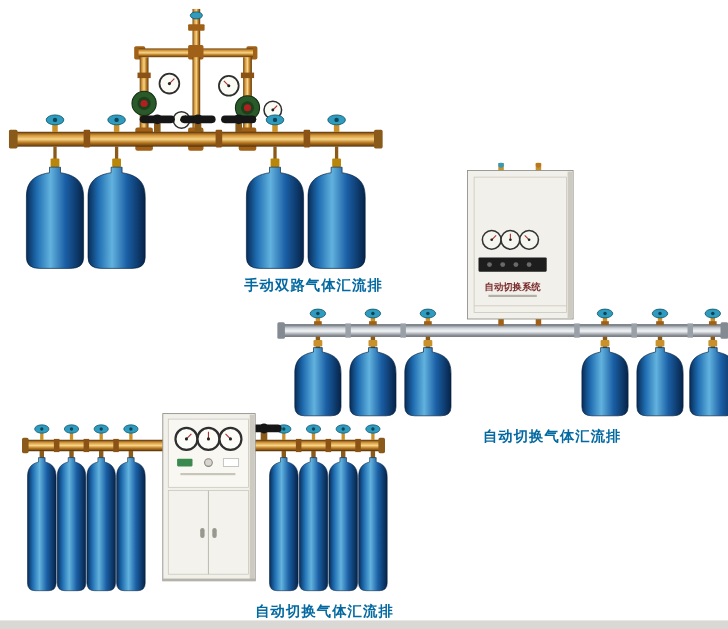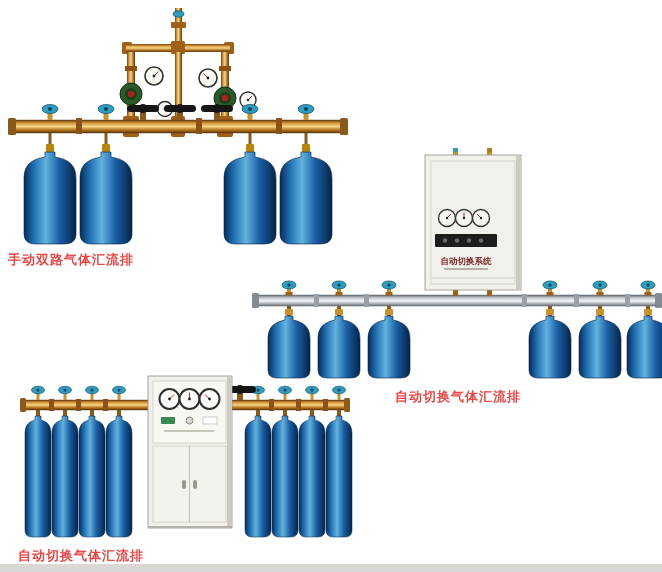--- a/index.html
+++ b/index.html
@@ -5,22 +5,22 @@
   * { margin:0; padding:0; box-sizing:border-box; }
   html,body { background:#ffffff; }
   body { font-family:"DejaVu Sans", sans-serif; }
   .canvas { position:relative; width:662px; height:572px; background:#ffffff; overflow:hidden; }
   .product { position:absolute; }
   .product svg { display:block; }
   #f1 { left:8px; top:8px; width:340px; height:252px; }
   #f2 { left:252px; top:148px; width:410px; height:262px; }
   #f3 { left:18px; top:372px; width:340px; height:190px; }
   .caption {
-    text-align:left; font-size:13px; font-weight:700;
-    color:#ef4444; letter-spacing:1px; margin-top:3px;
+    text-align:right; font-size:13px; font-weight:700;
+    color:#0369a1; letter-spacing:1px; margin-top:3px;
     font-family:"DejaVu Sans", sans-serif;
   }
   #f2 .caption { position:absolute; left:143px; top:240px; width:170px; margin:0; }
   .footer-strip { position:absolute; left:0; top:564px; width:662px; height:8px; background:#d9d8d4; }
 </style>
 </head>
 <body>
 
 <div class="canvas">
 

